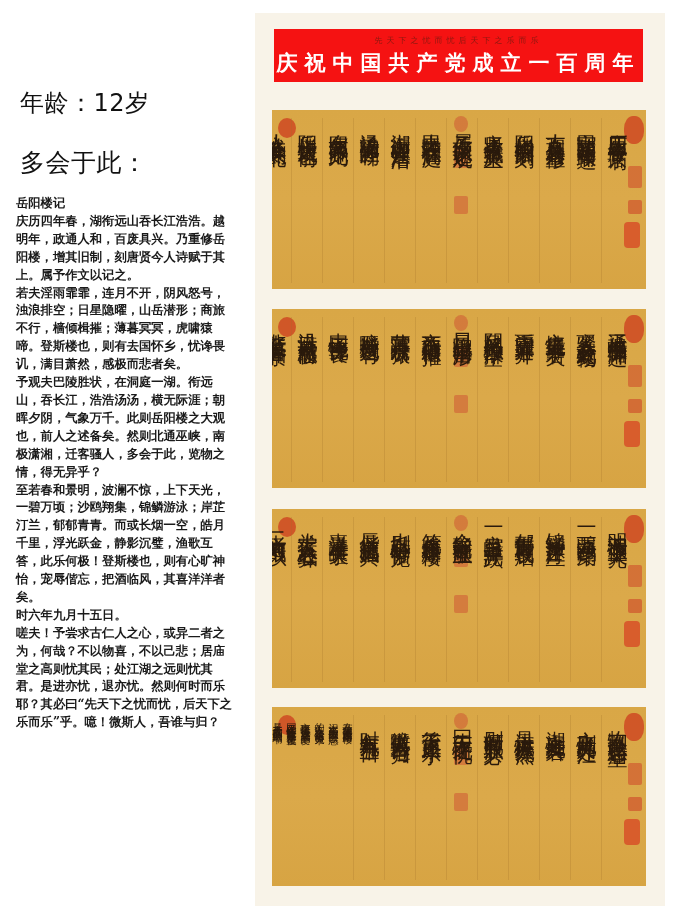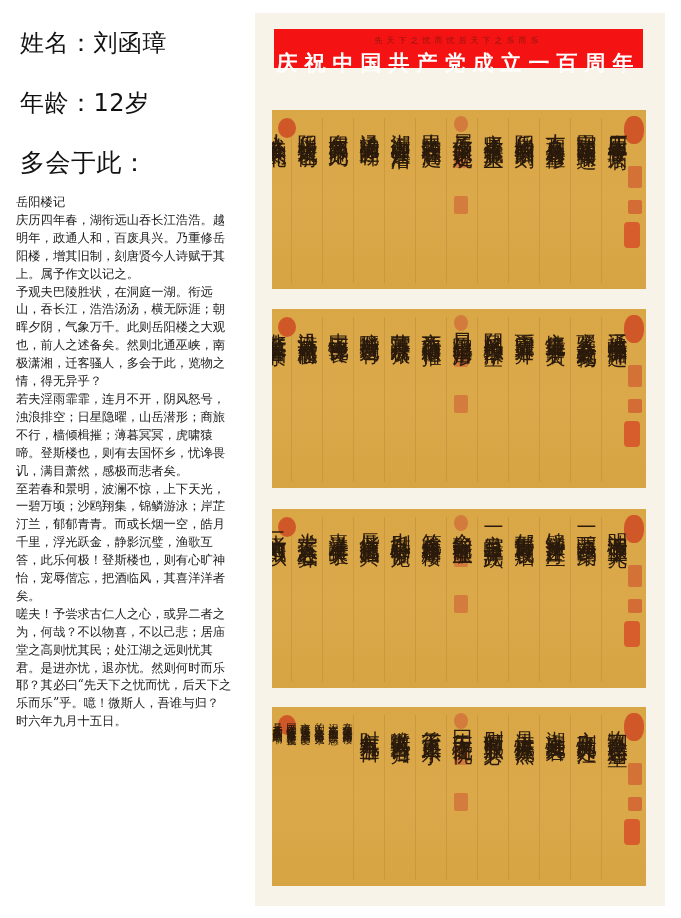--- a/index.html
+++ b/index.html
@@ -8,26 +8,26 @@
 
   .left { position: absolute; left: 0; top: 0; width: 250px; height: 918px; }
   .info-line { position: absolute; left: 20px; font-size: 24px; line-height: 30px;
                font-family: "DejaVu Sans", sans-serif; color: #111; letter-spacing: 0.5px; }
   .name-line { top: 28px; }
   .age-line { top: 88px; }
   .work-heading { top: 148px; font-size: 25px; }
 
   .transcript { position: absolute; left: 16px; top: 194px; width: 218px;
                 font-family: "DejaVu Serif", "Liberation Serif", serif; font-size: 12.3px;
-                line-height: 17.9px; color: #1a1a1a; }
+                line-height: 17.9px; color: #1a1a1a; font-weight: bold; }
   .transcript .p { display: block; margin: 0; }
 
   .right { position: absolute; left: 255px; top: 13px; width: 410px; height: 893px;
            background: #f8f3e8; }
-  .banner { position: absolute; left: 19px; top: 16px; width: 369px; height: 39px;
+  .banner { position: absolute; left: 19px; top: 16px; width: 369px; height: 53px;
             background: #f51212; }
   .banner-small { position: absolute; top: 6px; left: 0; width: 100%; text-align: center;
                   font-family: "DejaVu Serif", serif; font-size: 8px; color: #7a1a10;
                   letter-spacing: 4px; opacity: 0.85; }
   .banner-main { position: absolute; top: 20px; left: 0; width: 100%; text-align: center;
                  font-family: "DejaVu Serif", serif; font-size: 21px; color: #ffffff;
                  letter-spacing: 7px; font-weight: bold; }
 
   .scroll-panel { position: absolute; left: 17px; width: 374px; height: 179px;
                   background: linear-gradient(180deg, #d9a746 0%, #dba94a 50%, #d7a443 100%);
@@ -51,32 +51,31 @@
   .seal.sq2 { right: 4px; top: 90px; width: 14px; height: 14px; border-radius: 2px; background: rgba(205,70,40,0.6); }
   .seal.sq3 { right: 6px; top: 112px; width: 16px; height: 26px; border-radius: 4px; background: rgba(215,80,40,0.85); }
   .seal.mid1 { left: 182px; top: 6px; width: 14px; height: 16px; background: rgba(205,80,50,0.5); }
   .seal.mid2 { left: 182px; top: 38px; width: 14px; height: 20px; border-radius: 2px; background: rgba(205,80,50,0.5); }
   .seal.mid3 { left: 182px; top: 86px; width: 14px; height: 18px; border-radius: 2px; background: rgba(205,80,50,0.5); }
 </style>
 </head>
 <body>
 
 <div class="left">
-  <div class="info-line name-line">姓名：刘函璋</div>
   <div class="info-line age-line">年龄：12岁</div>
   <div class="info-line work-heading">多会于此：</div>
 
   <div class="transcript">
     <span class="p">岳阳楼记</span>
     <span class="p">庆历四年春，湖衔远山吞长江浩浩。越明年，政通人和，百废具兴。乃重修岳阳楼，增其旧制，刻唐贤今人诗赋于其上。属予作文以记之。</span>
+    <span class="p">若夫淫雨霏霏，连月不开，阴风怒号，浊浪排空；日星隐曜，山岳潜形；商旅不行，樯倾楫摧；薄暮冥冥，虎啸猿啼。登斯楼也，则有去国怀乡，忧谗畏讥，满目萧然，感极而悲者矣。</span>
     <span class="p">予观夫巴陵胜状，在洞庭一湖。衔远山，吞长江，浩浩汤汤，横无际涯；朝晖夕阴，气象万千。此则岳阳楼之大观也，前人之述备矣。然则北通巫峡，南极潇湘，迁客骚人，多会于此，览物之情，得无异乎？</span>
-    <span class="p">若夫淫雨霏霏，连月不开，阴风怒号，浊浪排空；日星隐曜，山岳潜形；商旅不行，樯倾楫摧；薄暮冥冥，虎啸猿啼。登斯楼也，则有去国怀乡，忧谗畏讥，满目萧然，感极而悲者矣。</span>
     <span class="p">至若春和景明，波澜不惊，上下天光，一碧万顷；沙鸥翔集，锦鳞游泳；岸芷汀兰，郁郁青青。而或长烟一空，皓月千里，浮光跃金，静影沉璧，渔歌互答，此乐何极！登斯楼也，则有心旷神怡，宠辱偕忘，把酒临风，其喜洋洋者矣。</span>
+    <span class="p">时六年九月十五日。</span>
     <span class="p">嗟夫！予尝求古仁人之心，或异二者之为，何哉？不以物喜，不以己悲；居庙堂之高则忧其民；处江湖之远则忧其君。是进亦忧，退亦忧。然则何时而乐耶？其必曰“先天下之忧而忧，后天下之乐而乐”乎。噫！微斯人，吾谁与归？</span>
-    <span class="p">时六年九月十五日。</span>
   </div>
 </div>
 
 <div class="right">
   <div class="banner">
     <div class="banner-small">先天下之忧而忧后天下之乐而乐</div>
     <div class="banner-main">庆祝中国共产党成立一百周年</div>
   </div>
 
   <div class="scroll-panel p1">

